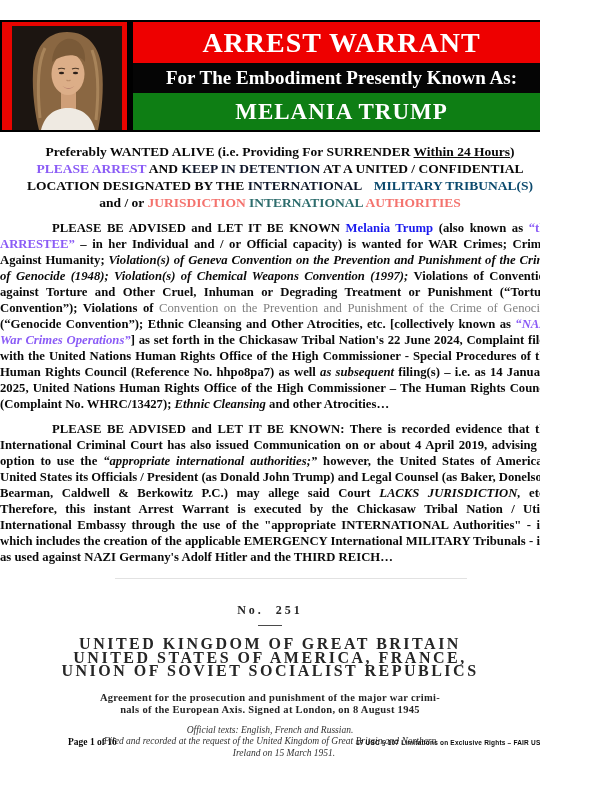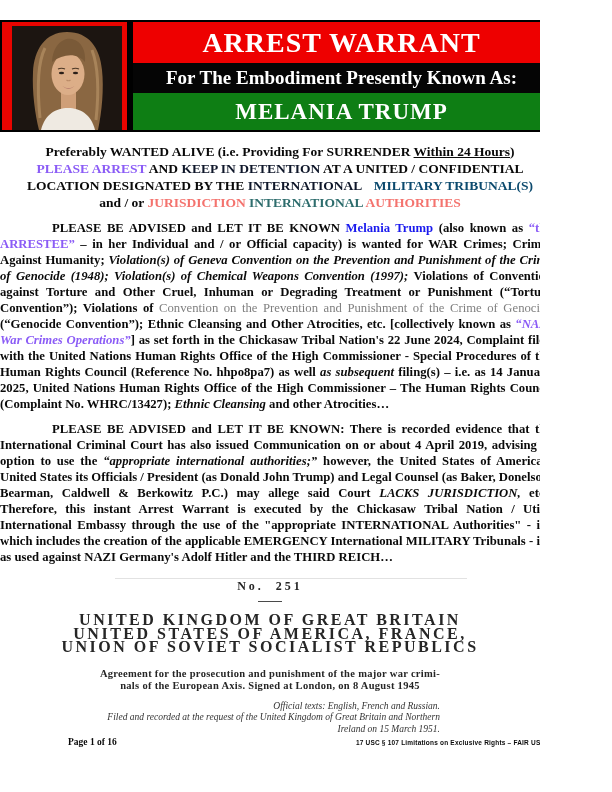--- a/index.html
+++ b/index.html
@@ -30,26 +30,26 @@
   .t-gray{color:#7f7f7f;font-weight:normal;margin-top:36px;}
   .t-italic{font-style:italic;}
   .t-under{text-decoration:underline;text-align:center;}
   
   .body-para{
     width:552px;margin:9px auto 0;text-align:justify;font-weight:bold;
     font-size:12.7px;line-height:16px;text-indent:52px;
   }
   
   .scan-sep{width:352px;margin:13px 0 0 115px;border-top:1px solid #e2e2e2;}
-  .doc{text-align:center;color:#262626;}
+  .doc{margin-top:24px;text-align:center;color:#262626;}
   .doc-number{font-size:12px;font-weight:bold;letter-spacing:3px;word-spacing:6px;}
   .doc-rule{width:24px;margin:7px auto 11px;border-top:1.5px solid #4a4a4a;}
   .doc-parties{font-size:16px;font-weight:bold;letter-spacing:2.5px;line-height:13.5px;}
   .doc-agreement{margin-top:14px;font-size:10.5px;font-weight:bold;line-height:12px;letter-spacing:.3px;}
-  .doc-notes{width:340px;margin:9px auto 0;text-align:right;font-style:italic;font-size:9.5px;line-height:11.5px;color:#333;font-family:Liberation Serif, serif;}
+  .doc-notes{width:340px;margin:9px auto 0;text-align:center;font-style:italic;font-size:9.5px;line-height:11.5px;color:#333;font-family:Liberation Serif, serif;}
   .doc-notes .indent{padding-left:28px;}
   
   .footer{position:absolute;left:68px;top:737px;width:477px;display:flex;justify-content:space-between;align-items:flex-start;}
   .page-label{font-size:9.5px;font-weight:bold;}
   .fair-use{font-family:"Liberation Sans",sans-serif;font-size:6.5px;font-weight:bold;letter-spacing:.2px;margin-top:2px;}
 </style>
 </head>
 <body>
 
 <div class="page">

